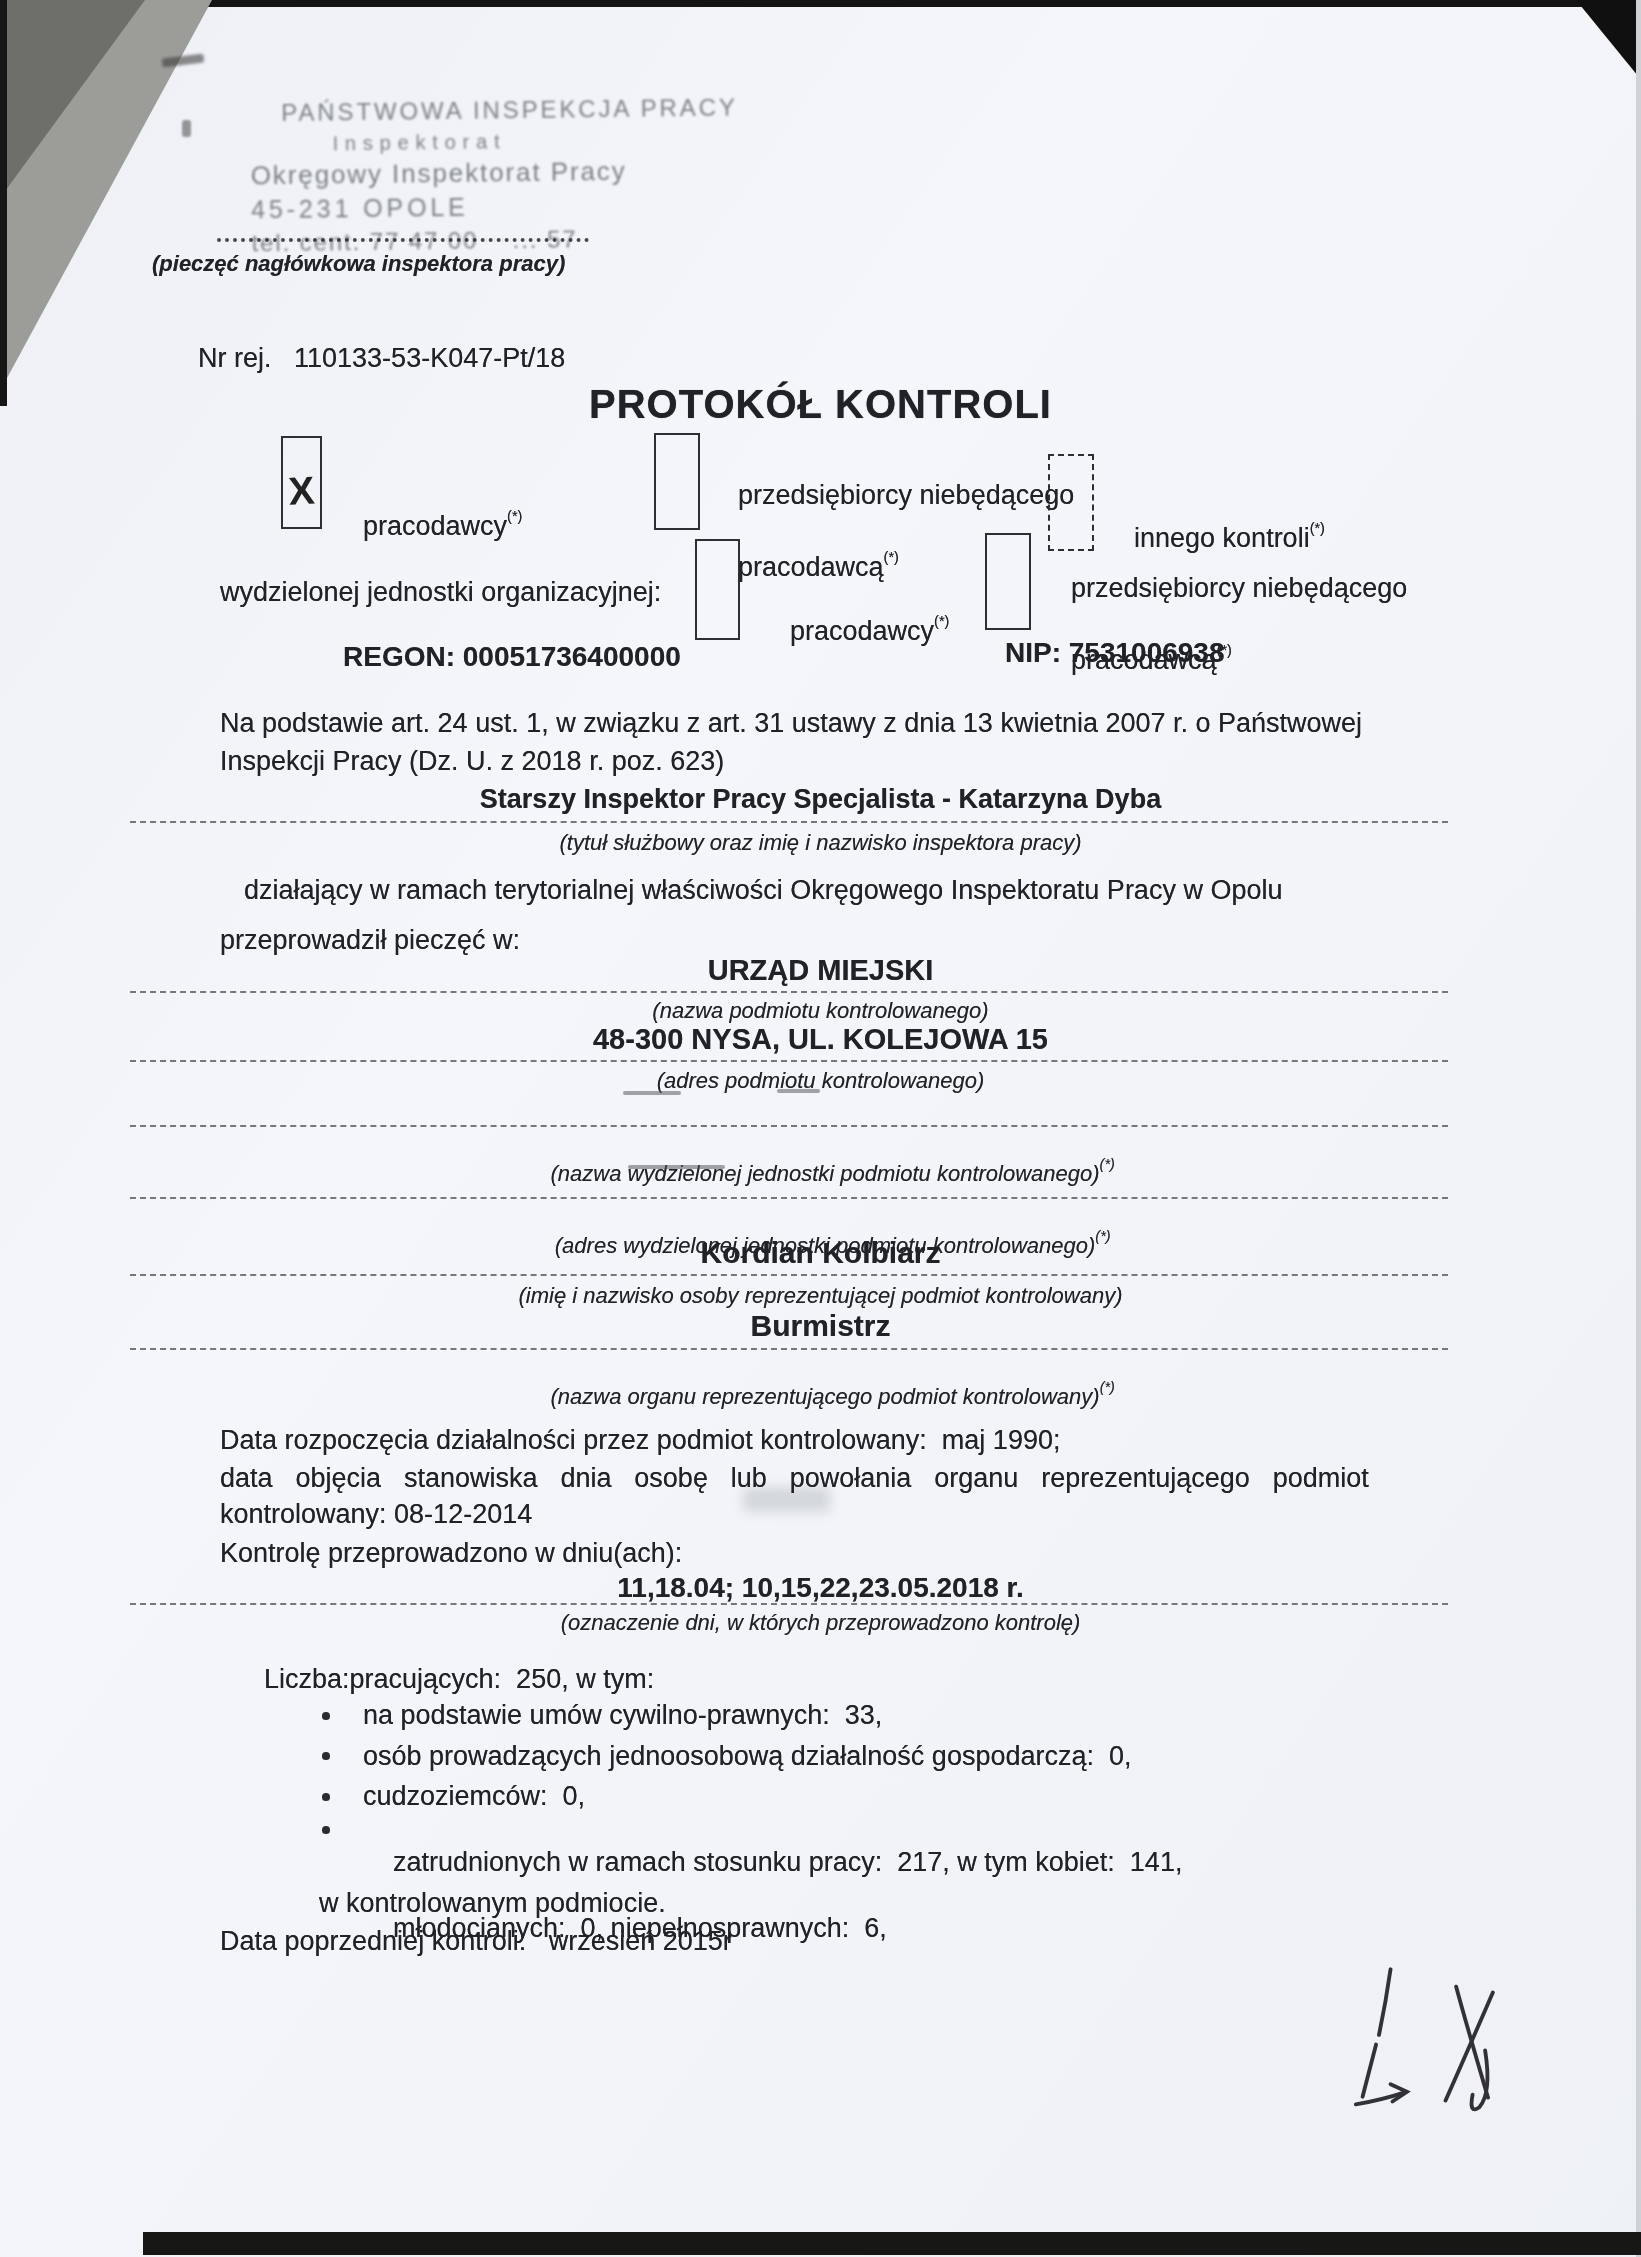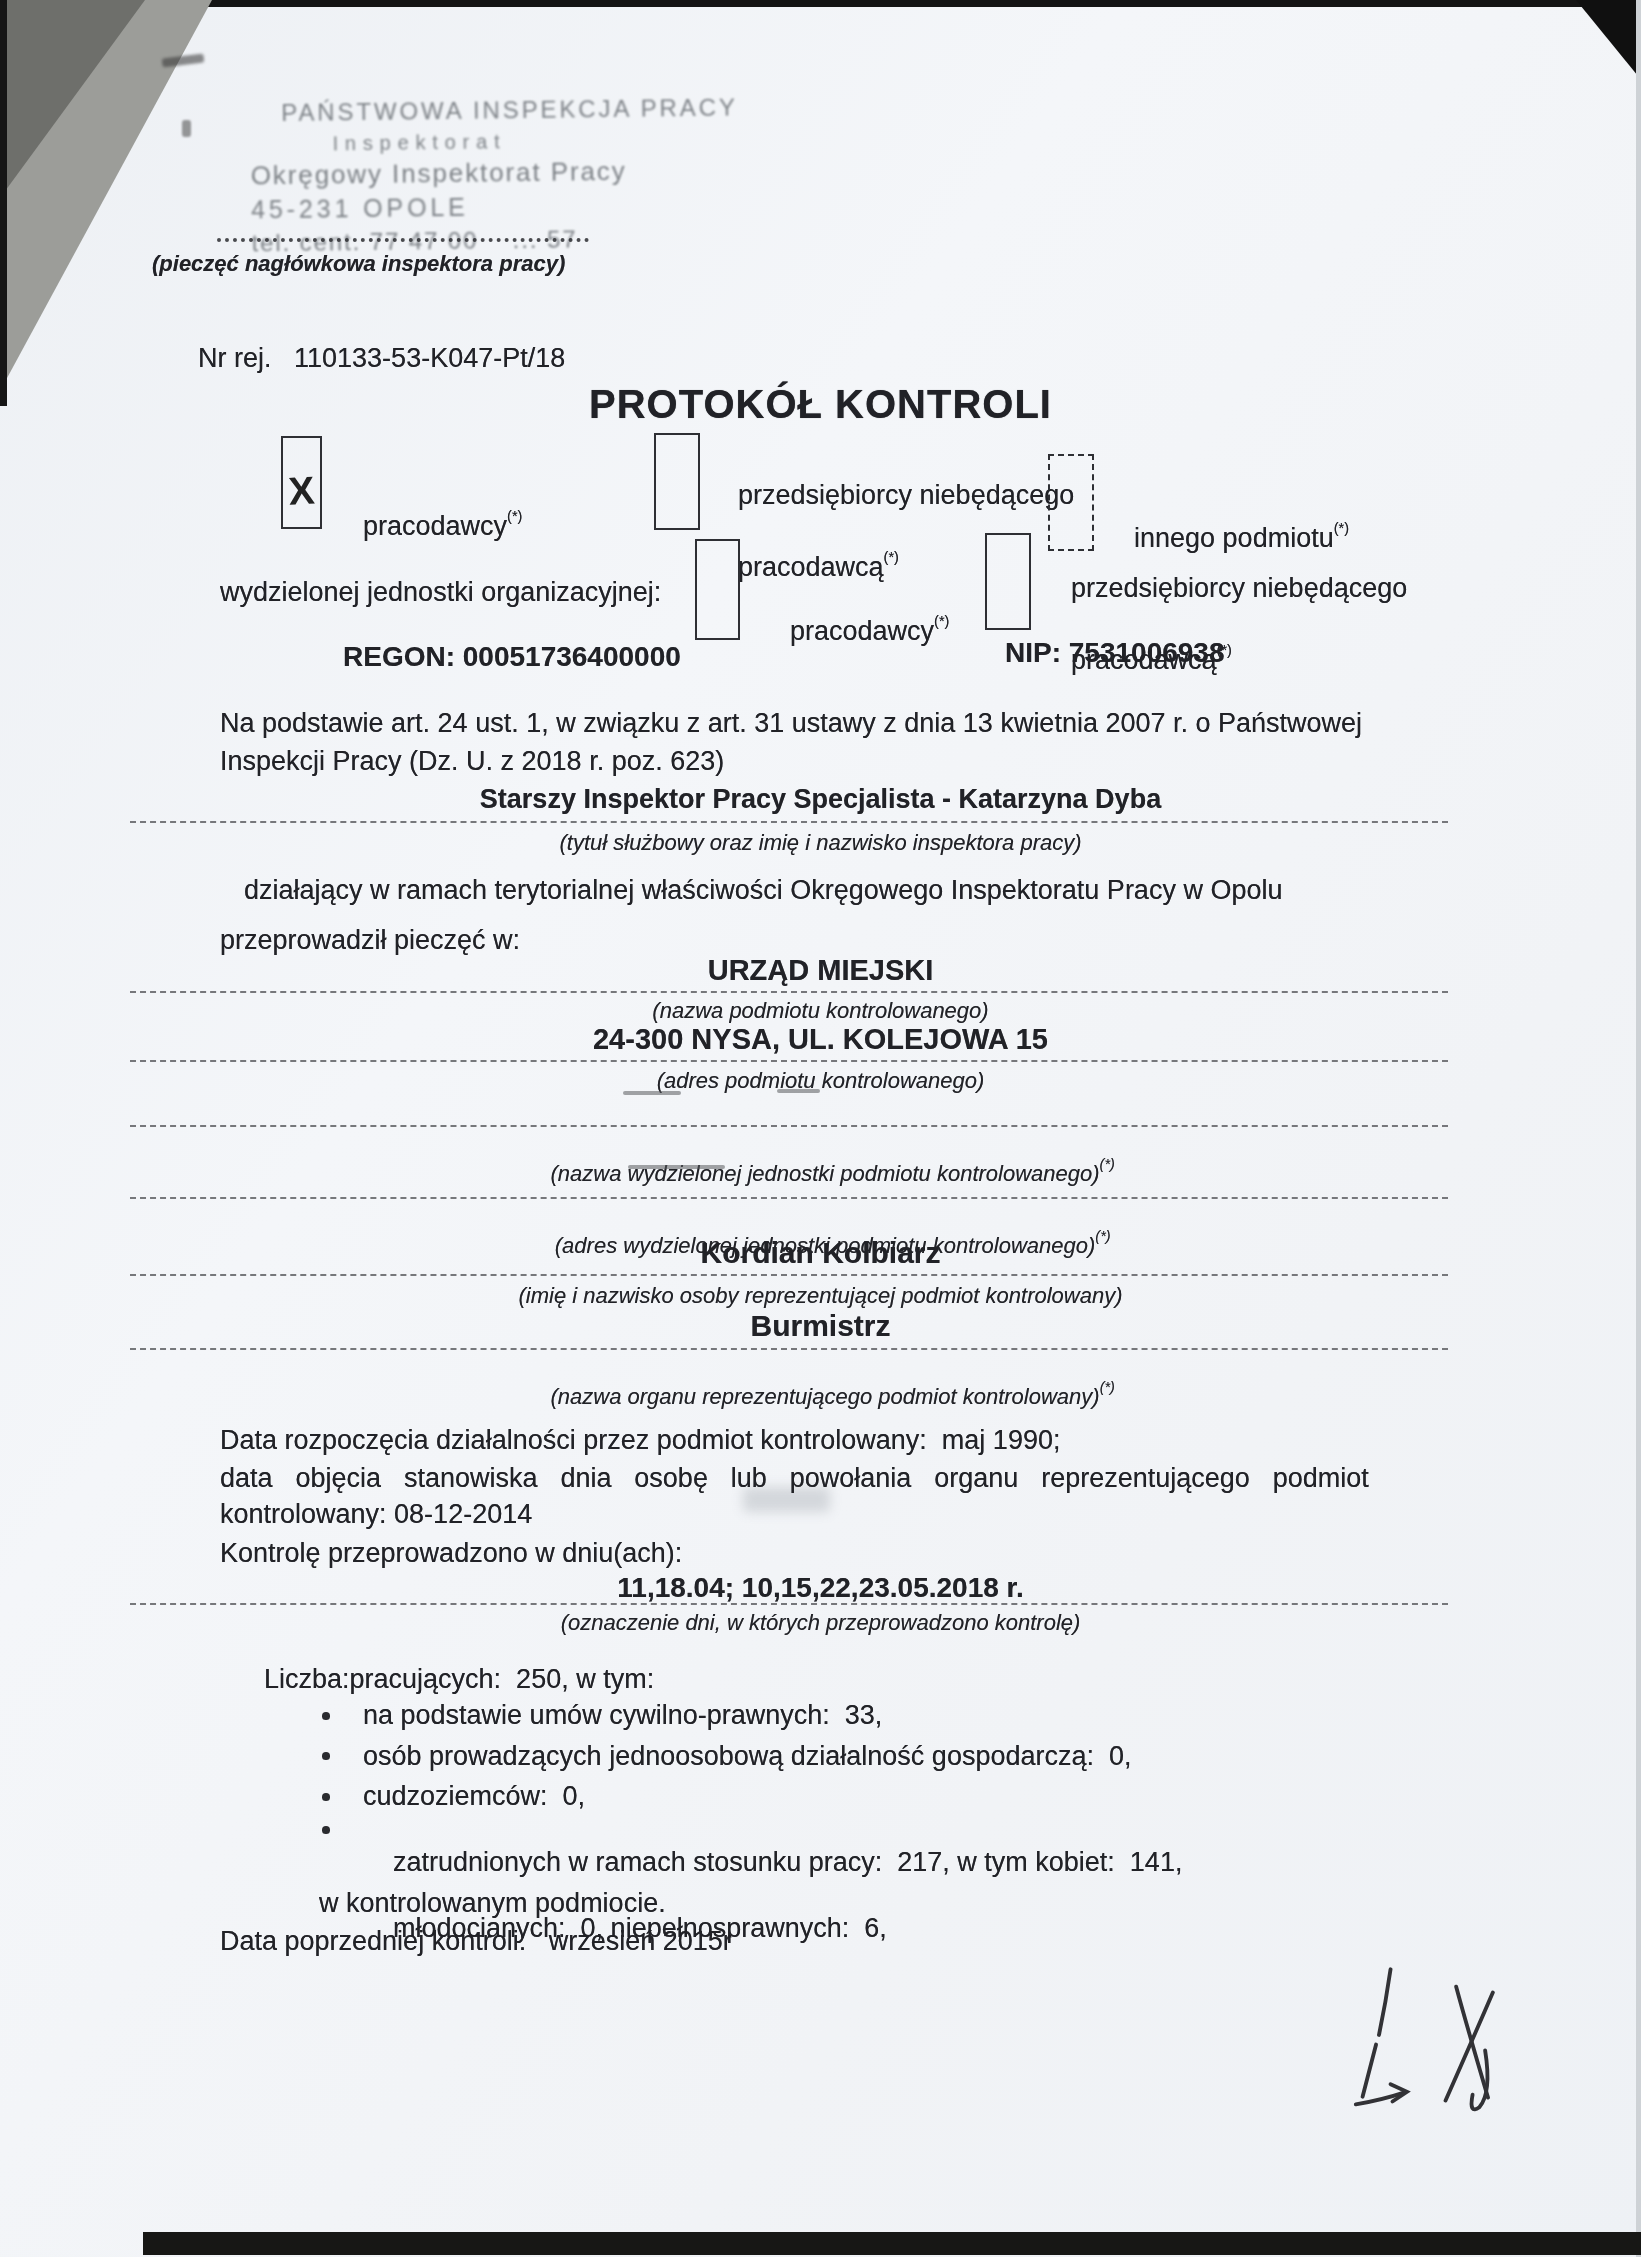--- a/index.html
+++ b/index.html
@@ -68,21 +68,21 @@
   </div>
 
   <div class="cb" style="left:654px;top:433px;width:42px;height:93px;"></div>
   <div class="t b28" style="left:708px;top:446px;">
     <span>przedsiębiorcy niebędącego</span><br>
     <span>pracodawcą</span><sup class="s">(*)</sup>
   </div>
 
   <div class="cb cb-dash" style="left:1048px;top:454px;width:42px;height:93px;"></div>
   <div class="t b28" style="left:1104px;top:483px;">
-    <span>innego podmiotu</span><sup class="s">(*)</sup>
+    <span>innego kontroli</span><sup class="s">(*)</sup>
   </div>
 
   <div class="t b28" style="left:220px;top:576px;">wydzielonej jednostki organizacyjnej:</div>
   <div class="cb" style="left:695px;top:539px;width:41px;height:97px;"></div>
   <div class="t b28" style="left:760px;top:576px;">
     <span>pracodawcy</span><sup class="s">(*)</sup>
   </div>
   <div class="cb" style="left:985px;top:533px;width:42px;height:93px;"></div>
   <div class="t b28" style="left:1041px;top:539px;">
     <span>przedsiębiorcy niebędącego</span><br>
@@ -99,21 +99,21 @@
   <div class="fl" style="top:821px;"></div>
   <div class="t ctr cap" style="top:830px;">(tytuł służbowy oraz imię i nazwisko inspektora pracy)</div>
 
   <div class="t b28" style="left:220px;top:874px;width:1226px;margin-left:24px;">działający w ramach terytorialnej właściwości Okręgowego Inspektoratu Pracy w Opolu</div>
   <div class="t b28" style="left:220px;top:924px;">przeprowadził pieczęć w:</div>
 
   <div class="t ctr cval" style="top:954px;">URZĄD MIEJSKI</div>
   <div class="fl" style="top:991px;"></div>
   <div class="t ctr cap" style="top:998px;">(nazwa podmiotu kontrolowanego)</div>
 
-  <div class="t ctr cval" style="top:1023px;">24-300 NYSA, UL. KOLEJOWA 15</div>
+  <div class="t ctr cval" style="top:1023px;">48-300 NYSA, UL. KOLEJOWA 15</div>
   <div class="fl" style="top:1060px;"></div>
   <div class="t ctr cap" style="top:1068px;">(adres podmiotu kontrolowanego)</div>
 
   <div class="smudge" style="left:623px;top:1091px;width:58px;height:3.9px;"></div>
   <div class="smudge" style="left:777px;top:1089px;width:43px;height:3.9px;"></div>
   <div class="fl" style="top:1125px;"></div>
   <div class="t ctr cap" style="top:1134px;">
     <span>(nazwa wydzielonej jednostki podmiotu kontrolowanego)</span><sup class="s">(*)</sup>
   </div>
 

